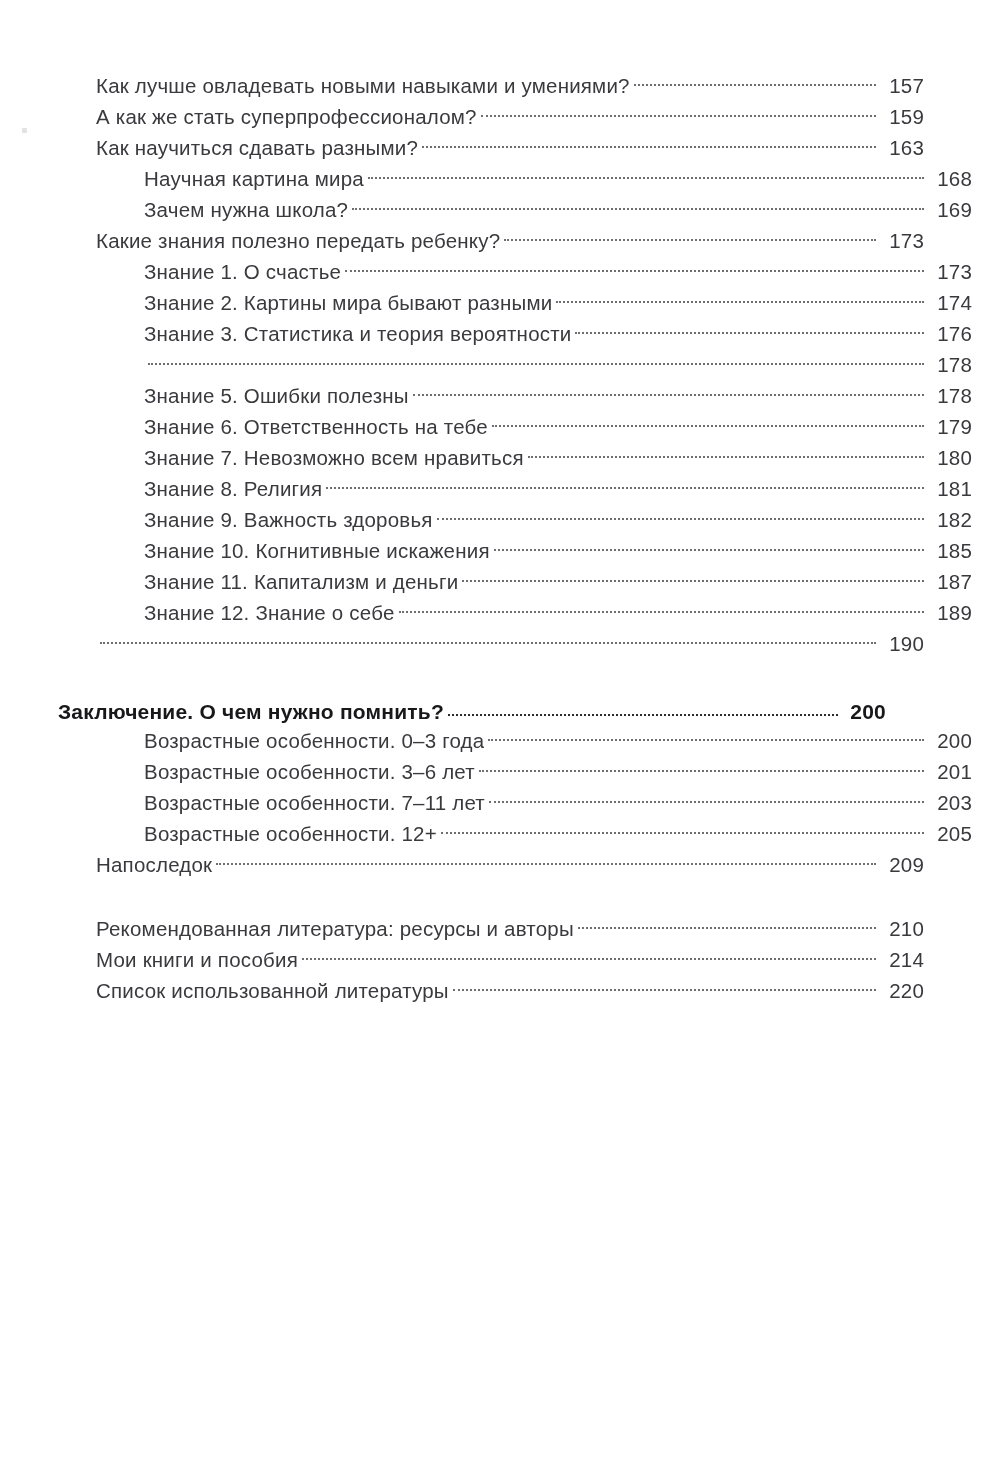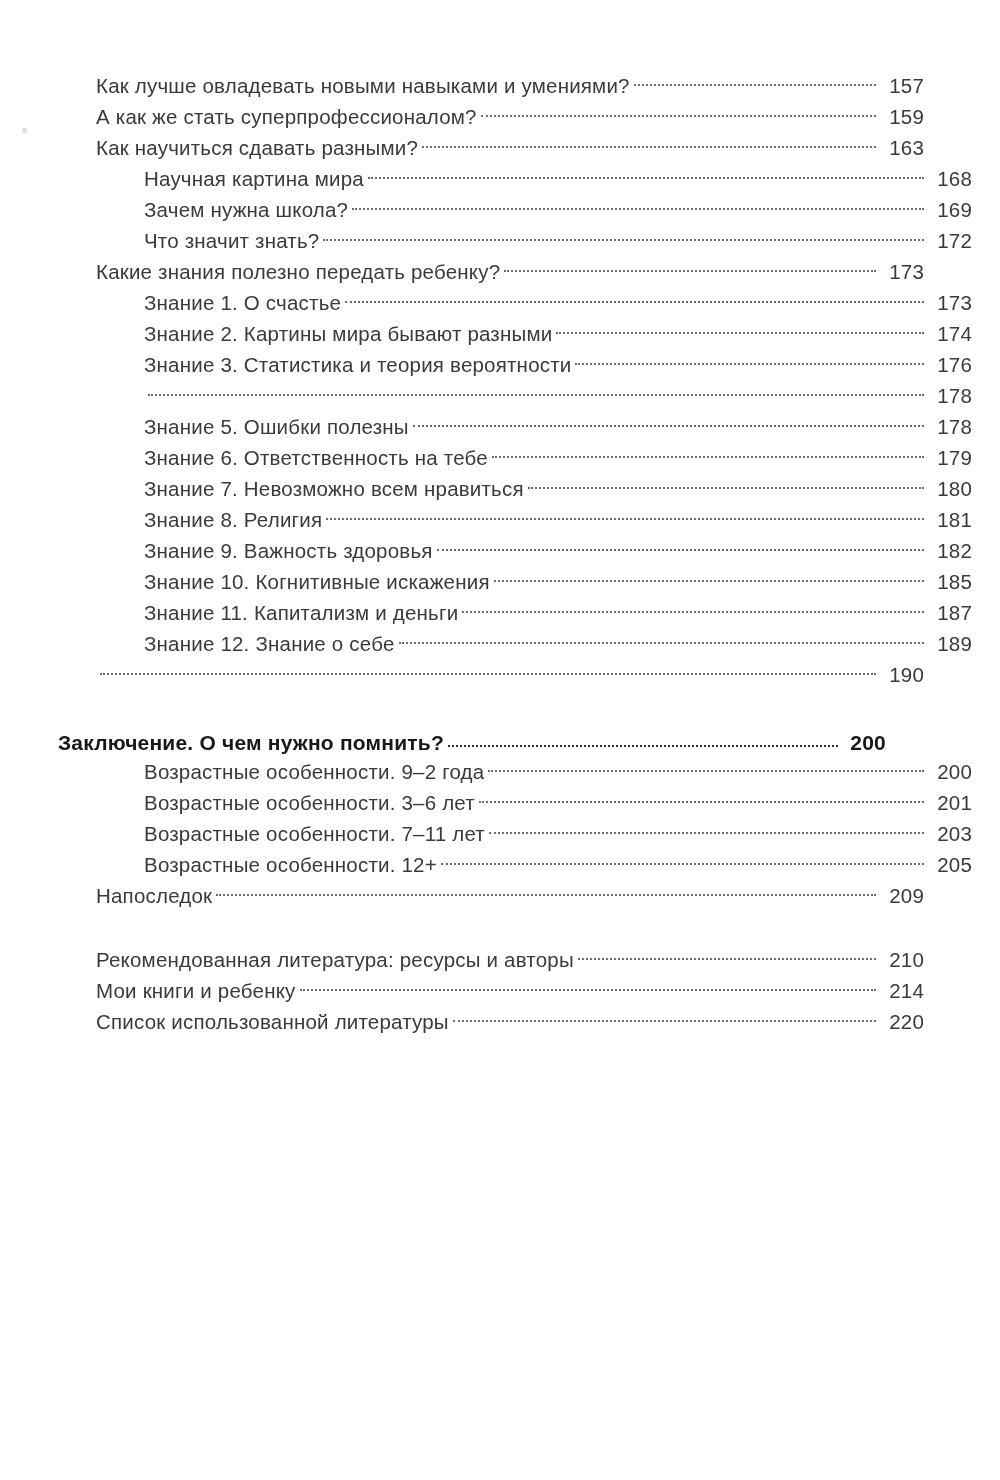--- a/index.html
+++ b/index.html
@@ -118,25 +118,20 @@
       <div class="toc-entry lvl-1">
         <span class="title">Научная картина мира</span>
         <span class="leader"></span>
         <span class="pageno">168</span>
       </div>
       <div class="toc-entry lvl-1">
         <span class="title">Зачем нужна школа?</span>
         <span class="leader"></span>
         <span class="pageno">169</span>
       </div>
-      <div class="toc-entry lvl-1">
-        <span class="title">Что значит знать?</span>
-        <span class="leader"></span>
-        <span class="pageno">172</span>
-      </div>
       <div class="toc-entry lvl-0">
         <span class="title">Какие знания полезно передать ребенку?</span>
         <span class="leader"></span>
         <span class="pageno">173</span>
       </div>
       <div class="toc-entry lvl-1">
         <span class="title">Знание 1. О счастье</span>
         <span class="leader"></span>
         <span class="pageno">173</span>
       </div>
@@ -202,21 +197,21 @@
 
     <div class="gap-lg"></div>
 
     <div>
       <div class="toc-entry lvl-head">
         <span class="title">Заключение. О чем нужно помнить?</span>
         <span class="leader"></span>
         <span class="pageno">200</span>
       </div>
       <div class="toc-entry lvl-1">
-        <span class="title">Возрастные особенности. 9–2 года</span>
+        <span class="title">Возрастные особенности. 0–3 года</span>
         <span class="leader"></span>
         <span class="pageno">200</span>
       </div>
       <div class="toc-entry lvl-1">
         <span class="title">Возрастные особенности. 3–6 лет</span>
         <span class="leader"></span>
         <span class="pageno">201</span>
       </div>
       <div class="toc-entry lvl-1">
         <span class="title">Возрастные особенности. 7–11 лет</span>
@@ -237,21 +232,21 @@
 
     <div class="gap-md"></div>
 
     <div>
       <div class="toc-entry lvl-0">
         <span class="title">Рекомендованная литература: ресурсы и авторы</span>
         <span class="leader"></span>
         <span class="pageno">210</span>
       </div>
       <div class="toc-entry lvl-0">
-        <span class="title">Мои книги и ребенку</span>
+        <span class="title">Мои книги и пособия</span>
         <span class="leader"></span>
         <span class="pageno">214</span>
       </div>
       <div class="toc-entry lvl-0">
         <span class="title">Список использованной литературы</span>
         <span class="leader"></span>
         <span class="pageno">220</span>
       </div>
     </div>
 

